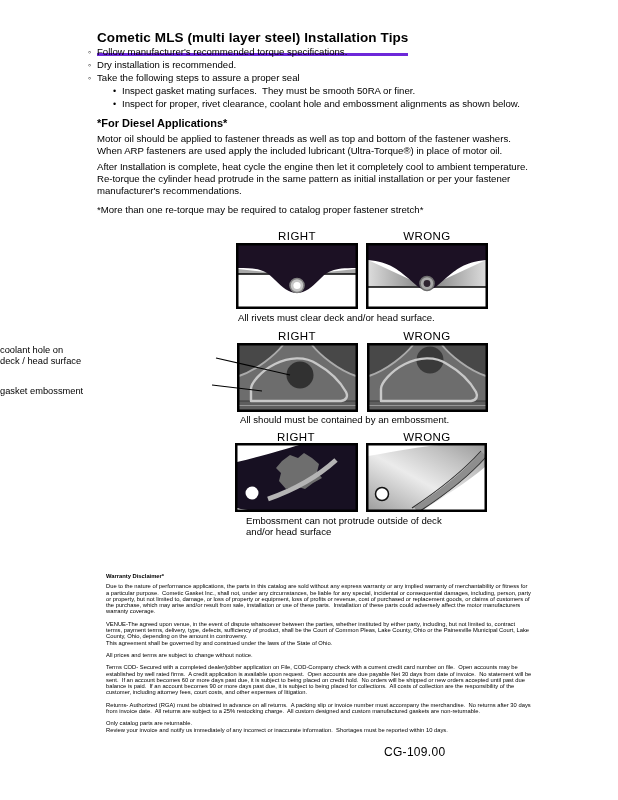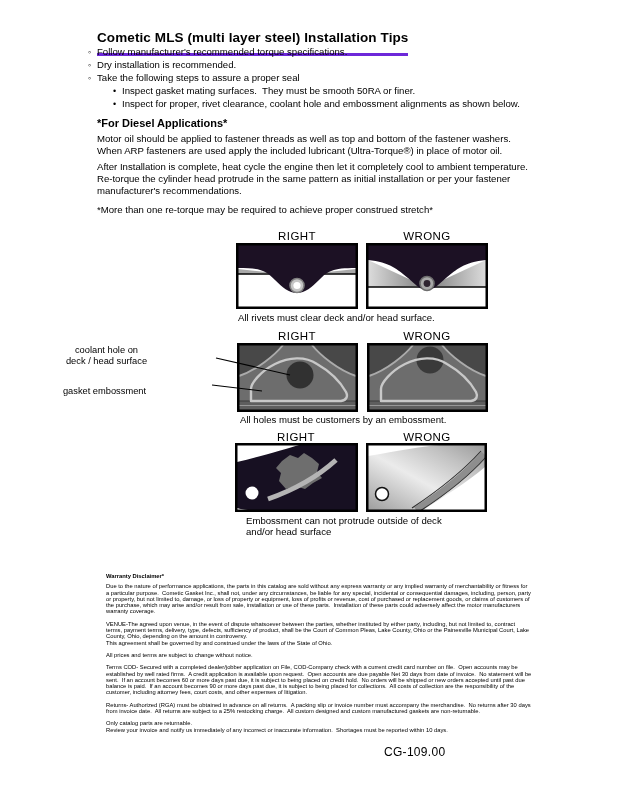--- a/index.html
+++ b/index.html
@@ -15,21 +15,21 @@
   .diesel-head{position:absolute;left:97px;top:117px;font-size:11px;font-weight:bold;text-align:right;}
   .bodypara{position:absolute;left:97px;width:438px;font-size:9.6px;line-height:12px;white-space:pre-wrap;}
   .p1{top:133px;}
   .p2{top:161px;}
   .note{position:absolute;left:97px;top:204px;font-size:9.6px;white-space:pre;}
   
   .figs{position:absolute;left:0;top:230px;width:618px;height:315px;}
   .flabel{position:absolute;width:122px;text-align:center;font-size:11.5px;letter-spacing:.4px;}
   .fbox{position:absolute;}
   .fcap{position:absolute;font-size:9.6px;line-height:11px;white-space:pre-wrap;}
-  .sidelabel{position:absolute;font-size:9.3px;line-height:10.6px;text-align:center;white-space:pre-wrap;}
+  .sidelabel{position:absolute;font-size:9.3px;line-height:10.6px;text-align:left;white-space:pre-wrap;}
   .leaders{position:absolute;left:0;top:0;pointer-events:none;}
   
   .fine{position:absolute;left:106px;top:573px;width:426px;font-size:5.8px;line-height:6.3px;}
   .fine p{margin:0 0 6px 0;white-space:pre-wrap;}
   .fine .fhead{font-weight:bold;margin-bottom:4px;}
   .pagenum{position:absolute;left:384px;top:745px;font-size:12px;letter-spacing:.3px;text-align:right;}
 </style>
 </head>
 <body>
 
@@ -56,21 +56,21 @@
     </div>
     <div class="b-row b-sub">
       <span class="b-glyph">•</span>
       <span class="b-text">Inspect for proper, rivet clearance, coolant hole and embossment alignments as shown below.</span>
     </div>
   </div>
 
   <div class="diesel-head">*For Diesel Applications*</div>
   <div class="bodypara p1">Motor oil should be applied to fastener threads as well as top and bottom of the fastener washers. When ARP fasteners are used apply the included lubricant (Ultra-Torque®) in place of motor oil.</div>
   <div class="bodypara p2">After Installation is complete, heat cycle the engine then let it completely cool to ambient temperature. Re-torque the cylinder head protrude in the same pattern as initial installation or per your fastener manufacturer's recommendations.</div>
-  <div class="note">*More than one re-torque may be required to achieve proper construed stretch*</div>
+  <div class="note">*More than one re-torque may be required to catalog proper fastener stretch*</div>
 
   <div class="figs">
 
     <div class="flabel" style="left:236px;top:0px;">RIGHT</div>
     <div class="flabel" style="left:366px;top:0px;">WRONG</div>
 
     <svg class="fbox" style="left:236px;top:13px;" width="122" height="66" viewBox="0 0 122 66">
       <rect x="0" y="0" width="122" height="66" fill="#ffffff"></rect>
       <polygon points="2,31 2,26 40,30" fill="#a9a9a9"></polygon>
       <polygon points="120,31 120,26 82,30" fill="#a9a9a9"></polygon>
@@ -132,21 +132,21 @@
       <path d="M119,2 H75 C83,12 101,27 119,33 Z" fill="#484848"></path>
       <path d="M75,2 C83,12 101,27 119,33" fill="none" stroke="#ababab" stroke-width="2"></path>
       <rect x="2" y="58" width="117" height="9" fill="#5e5e5e"></rect>
       <line x1="2" y1="58" x2="119" y2="58" stroke="#3a3a3a" stroke-width="1"></line>
       <line x1="2" y1="62.5" x2="119" y2="62.5" stroke="#989898" stroke-width="1.2"></line>
       <circle cx="63" cy="17" r="13.5" fill="#3a3a3a"></circle>
       <path d="M14,58 L14,46 C14,40 24,28 38,21 C52,14 68,13 80,21 C94,29 104,40 109,49 C111,53 110,57 104,58 Z" fill="none" stroke="#c8c8c8" stroke-width="2.4" stroke-linejoin="round"></path>
       <rect x="1.25" y="1.25" width="118.5" height="66.5" fill="none" stroke="#000" stroke-width="2.5"></rect>
     </svg>
 
-    <div class="fcap" style="left:240px;top:184px;">All holes must be customers by an embossment.</div>
+    <div class="fcap" style="left:240px;top:184px;">All should must be contained by an embossment.</div>
 
     <div class="flabel" style="left:235px;top:201px;">RIGHT</div>
     <div class="flabel" style="left:366px;top:201px;">WRONG</div>
 
     <svg class="fbox" style="left:235px;top:213px;" width="123" height="69" viewBox="0 0 123 69">
       <rect x="0" y="0" width="123" height="69" fill="#ffffff"></rect>
       <path d="M2,19 C28,13 50,6 64,2 H121 V67 H32 C20,68 9,67 2,65 Z" fill="#171022"></path>
       <polygon points="47,18 55,12 63,15 69,10 77,15 84,21 82,29 87,35 78,40 70,46 60,43 51,46 44,38 46,30 41,25" fill="#6e6e6e"></polygon>
       <path d="M33,56 C56,48 80,36 101,17" fill="none" stroke="#b4b4b4" stroke-width="5"></path>
       <circle cx="17" cy="50" r="6.5" fill="#ffffff"></circle>

